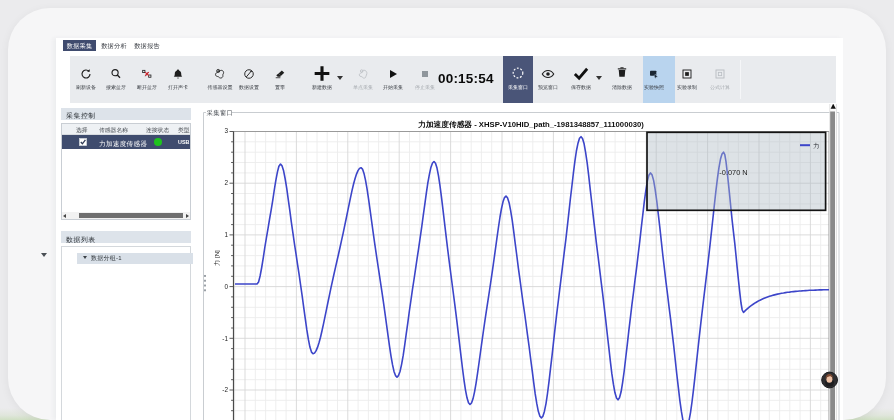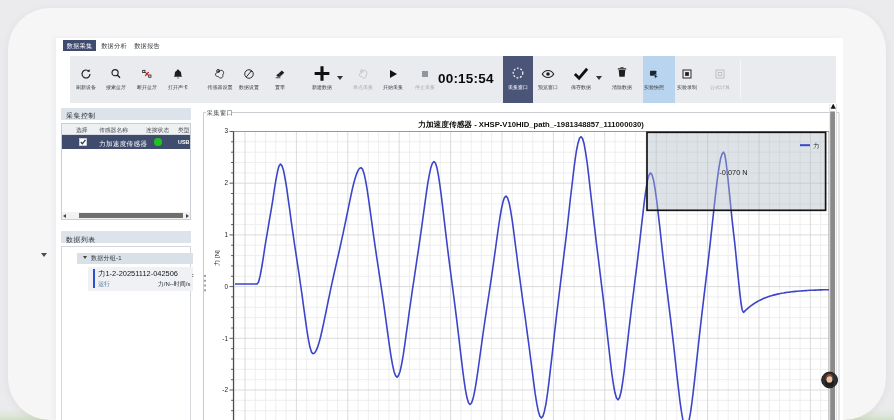--- a/index.html
+++ b/index.html
@@ -186,27 +186,20 @@
      <div style="position:absolute;right:1px;top:1.5px;width:0;height:0;border-top:2.2px solid transparent;border-bottom:2.2px solid transparent;border-left:3.4px solid #444"></div>
      <div style="position:absolute;left:17px;top:1.2px;width:104px;height:4.6px;background:#6f6f6f"></div>
   </div>
 </div>
 <div style="position:absolute;left:61px;top:231px;width:130px;height:12px;background:#dde3ea;z-index:3"></div>
 <div style="position:absolute;left:66px;top:233.5px;width:80px;z-index:4;font-size:11px;transform:scale(.62);transform-origin:0 50%;line-height:11px;color:#2e3338;letter-spacing:1px">数据列表</div>
 <div style="position:absolute;left:61px;top:246px;width:130px;height:174px;background:#fff;border:1px solid #d4d8dc;border-bottom:none;z-index:3">
   <div style="position:absolute;left:15px;top:6px;width:116px;height:10.5px;background:#d9e0e8">
     <div style="position:absolute;left:6px;top:3.4px;width:0;height:0;border-left:2.8px solid transparent;border-right:2.8px solid transparent;border-top:3.6px solid #3c4146"></div>
     <div style="position:absolute;left:14px;top:0;font-size:10px;transform:scale(.6);transform-origin:0 50%;line-height:10.5px;color:#2e3338;white-space:nowrap;letter-spacing:.4px">数据分组-1</div>
-  </div>
-  <div style="position:absolute;left:26px;top:19.5px;width:105px;height:24px;background:#eff1f4">
-    <div style="position:absolute;left:5px;top:2px;width:2.2px;height:19.5px;background:#2d50cf"></div>
-    <div style="position:absolute;left:9.5px;top:2.5px;font-size:12px;transform:scale(.62);transform-origin:0 0;color:#15181c;white-space:nowrap">力1-2-20251112-042506</div>
-    <div style="position:absolute;left:9.5px;top:13px;font-size:10px;transform:scale(.6);transform-origin:0 0;color:#4a6f9e;white-space:nowrap">运行</div>
-    <div style="position:absolute;right:3px;top:13px;font-size:10px;transform:scale(.6);transform-origin:100% 0;color:#24282d;white-space:nowrap">力/N--时间/s</div>
-    <div style="position:absolute;right:-1px;top:2px;font-size:10px;transform:scale(.62);color:#222;font-weight:bold">:</div>
   </div>
 </div>
 
 <div style="position:absolute;left:203.5px;top:274px;width:2.4px;height:20px;z-index:3;background:radial-gradient(circle 1.1px at 1.2px 2px,#9aa0a6 1.1px,transparent 1.2px) 0 0/2.4px 4.8px repeat-y"></div>
 <svg style="position:absolute;left:203px;top:104px;z-index:3" width="637" height="316" viewBox="203 104 637 316">
 <defs>
       <clipPath id="pc">
         <rect x="233.5" y="131.5" width="595.5" height="289"></rect>
       </clipPath>
     </defs>

